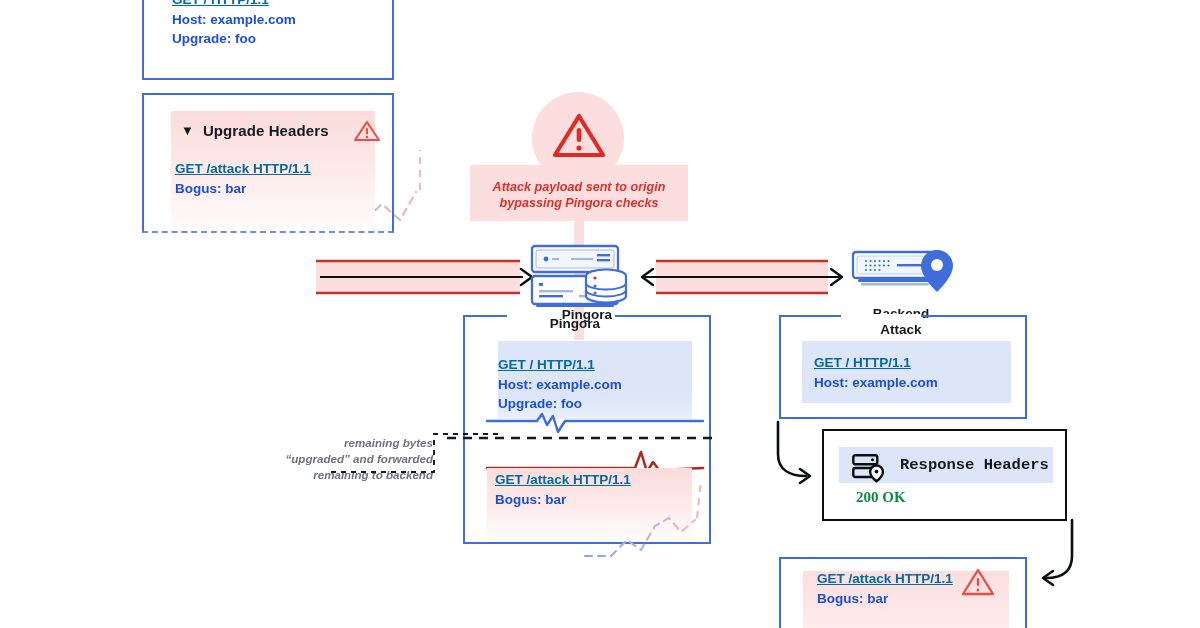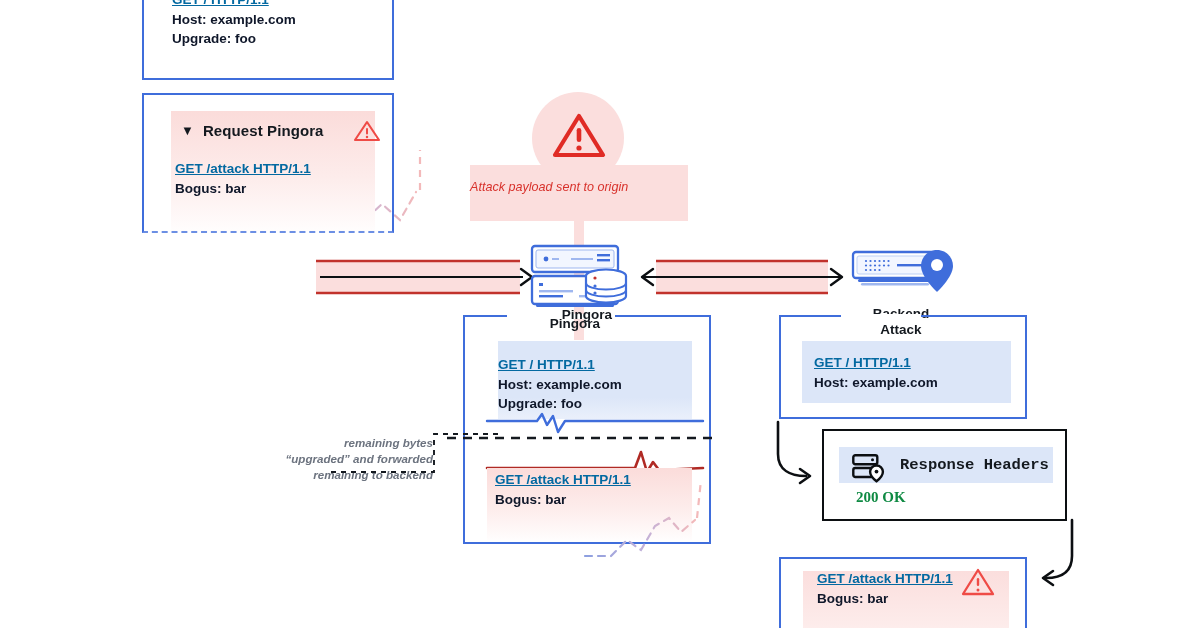--- a/index.html
+++ b/index.html
@@ -10,21 +10,21 @@
     font-family:"Liberation Sans","DejaVu Sans",sans-serif;
     overflow:hidden;
     position:relative;
   }
   #stage{position:absolute;left:0;top:0;width:1200px;height:628px;}
   .abs{position:absolute;}
 
   
   .req-line{font-size:13.5px;font-weight:bold;line-height:19.5px;white-space:nowrap;}
   .green{color:#0369a1;text-decoration:underline;}
-  .dark{color:#0f172a;}
+  .dark{color:#1d4ed8;}
 
   
   .panel{border:2px solid #3f6ddb;background:transparent;box-sizing:border-box;}
   .panel-dashedbottom{border:2px solid #3f6ddb;border-bottom:2px dashed #6c8fe4;box-sizing:border-box;}
 
   
   .bracket{box-sizing:border-box;border:2px solid #3f6ddb;background:transparent;}
   .bracket-gap{position:absolute;background:#ffffff;height:5px;top:-3px;}
 
   
@@ -38,21 +38,21 @@
   .hdr-title{font-size:15px;font-weight:bold;color:#14191f;letter-spacing:.1px;}
   .caret{color:#14191f;font-size:13px;line-height:1;}
 
   
   .node-label{font-size:13.5px;font-weight:bold;color:#14191f;text-align:center;line-height:16px;}
 
   
   .annot{font-size:11.6px;font-style:italic;font-weight:bold;color:#6c737f;text-align:right;line-height:16px;white-space:nowrap;}
 
   
-  .callout-text{font-size:12.6px;font-style:italic;font-weight:normal;color:#d8322c;line-height:16px;text-align:left;}
+  .callout-text{font-size:12.6px;font-style:italic;font-weight:bold;color:#d8322c;line-height:16px;text-align:center;}
   .callout-body{background:#fbdedd;}
   .callout-circ{background:#fbdedd;border-radius:50%;}
   .callout-stem{background:#fbdedd;}
 
   .status-ok{font-size:15px;font-weight:bold;color:#0f8a43;}
   .resp-title{font-size:15.5px;font-weight:bold;color:#14191f;}
   .black-box{border:2px solid #0c0f12;background:#fff;box-sizing:border-box;}
   svg{display:block;overflow:visible;}
 </style>
 </head>
@@ -84,21 +84,21 @@
       <div class="req-line dark">Host: example.com</div>
       <div class="req-line dark">Upgrade: foo</div>
     </div>
   </div>
 
   <div class="abs panel-dashedbottom" style="left:142px;top:93px;width:252px;height:140px;">
     <div class="abs pink-grad-down" style="left:27px;top:16px;width:204px;height:120px;"></div>
 
     <div class="abs hdr-strip" style="left:27px;top:16px;width:204px;height:38px;">
       <span class="caret" style="margin-left:10px;">▼</span>
-      <span class="hdr-title" style="margin-left:9px;">Request Pingora</span>
+      <span class="hdr-title" style="margin-left:9px;">Upgrade Headers</span>
       <span class="abs" style="left:182px;top:8px;">
         <svg width="28" height="24" viewBox="0 0 28 24">
           <path d="M14 3 L26 21 L2 21 Z" fill="none" stroke="#ef4b46" stroke-width="2.1" stroke-linejoin="round"></path>
           <rect x="13" y="9" width="2" height="6.4" rx="1" fill="#ef4b46"></rect>
           <circle cx="14" cy="18" r="1.25" fill="#ef4b46"></circle>
         </svg>
       </span>
     </div>
 
     <div class="abs" style="left:31px;top:64px;">
@@ -111,20 +111,21 @@
     <div class="abs callout-circ" style="left:62px;top:0px;width:92px;height:92px;"></div>
     <span class="abs" style="left:82px;top:20px;">
       <svg width="54" height="48" viewBox="0 0 54 48">
         <path d="M27 4 L51 43 L3 43 Z" fill="none" stroke="#e02b25" stroke-width="4.2" stroke-linejoin="round"></path>
         <rect x="24.7" y="16" width="4.6" height="14" rx="2.3" fill="#e02b25"></rect>
         <circle cx="27" cy="36" r="2.6" fill="#e02b25"></circle>
       </svg>
     </span>
     <div class="abs callout-body" style="left:0px;top:73px;width:218px;height:56px;">
       <div class="callout-text" style="padding-top:14px;">Attack payload sent to origin</div>
+      <div class="callout-text">bypassing Pingora checks</div>
     </div>
     <div class="abs callout-stem" style="left:104px;top:128px;width:10px;height:120px;"></div>
   </div>
 
   <svg class="abs" style="left:316px;top:256px;width:220px;height:46px;">
     <rect x="0" y="4" width="204" height="34" fill="#fbdedd"></rect>
     <line x1="0" y1="5" x2="204" y2="5" stroke="#c1322c" stroke-width="2.4"></line>
     <line x1="0" y1="37" x2="204" y2="37" stroke="#c1322c" stroke-width="2.4"></line>
     <line x1="4" y1="21" x2="207" y2="21" stroke="#0c0f12" stroke-width="2.2"></line>
     <path d="M205,13 L216,21 L205,29" fill="none" stroke="#0c0f12" stroke-width="2.4" stroke-linecap="round" stroke-linejoin="round"></path>

